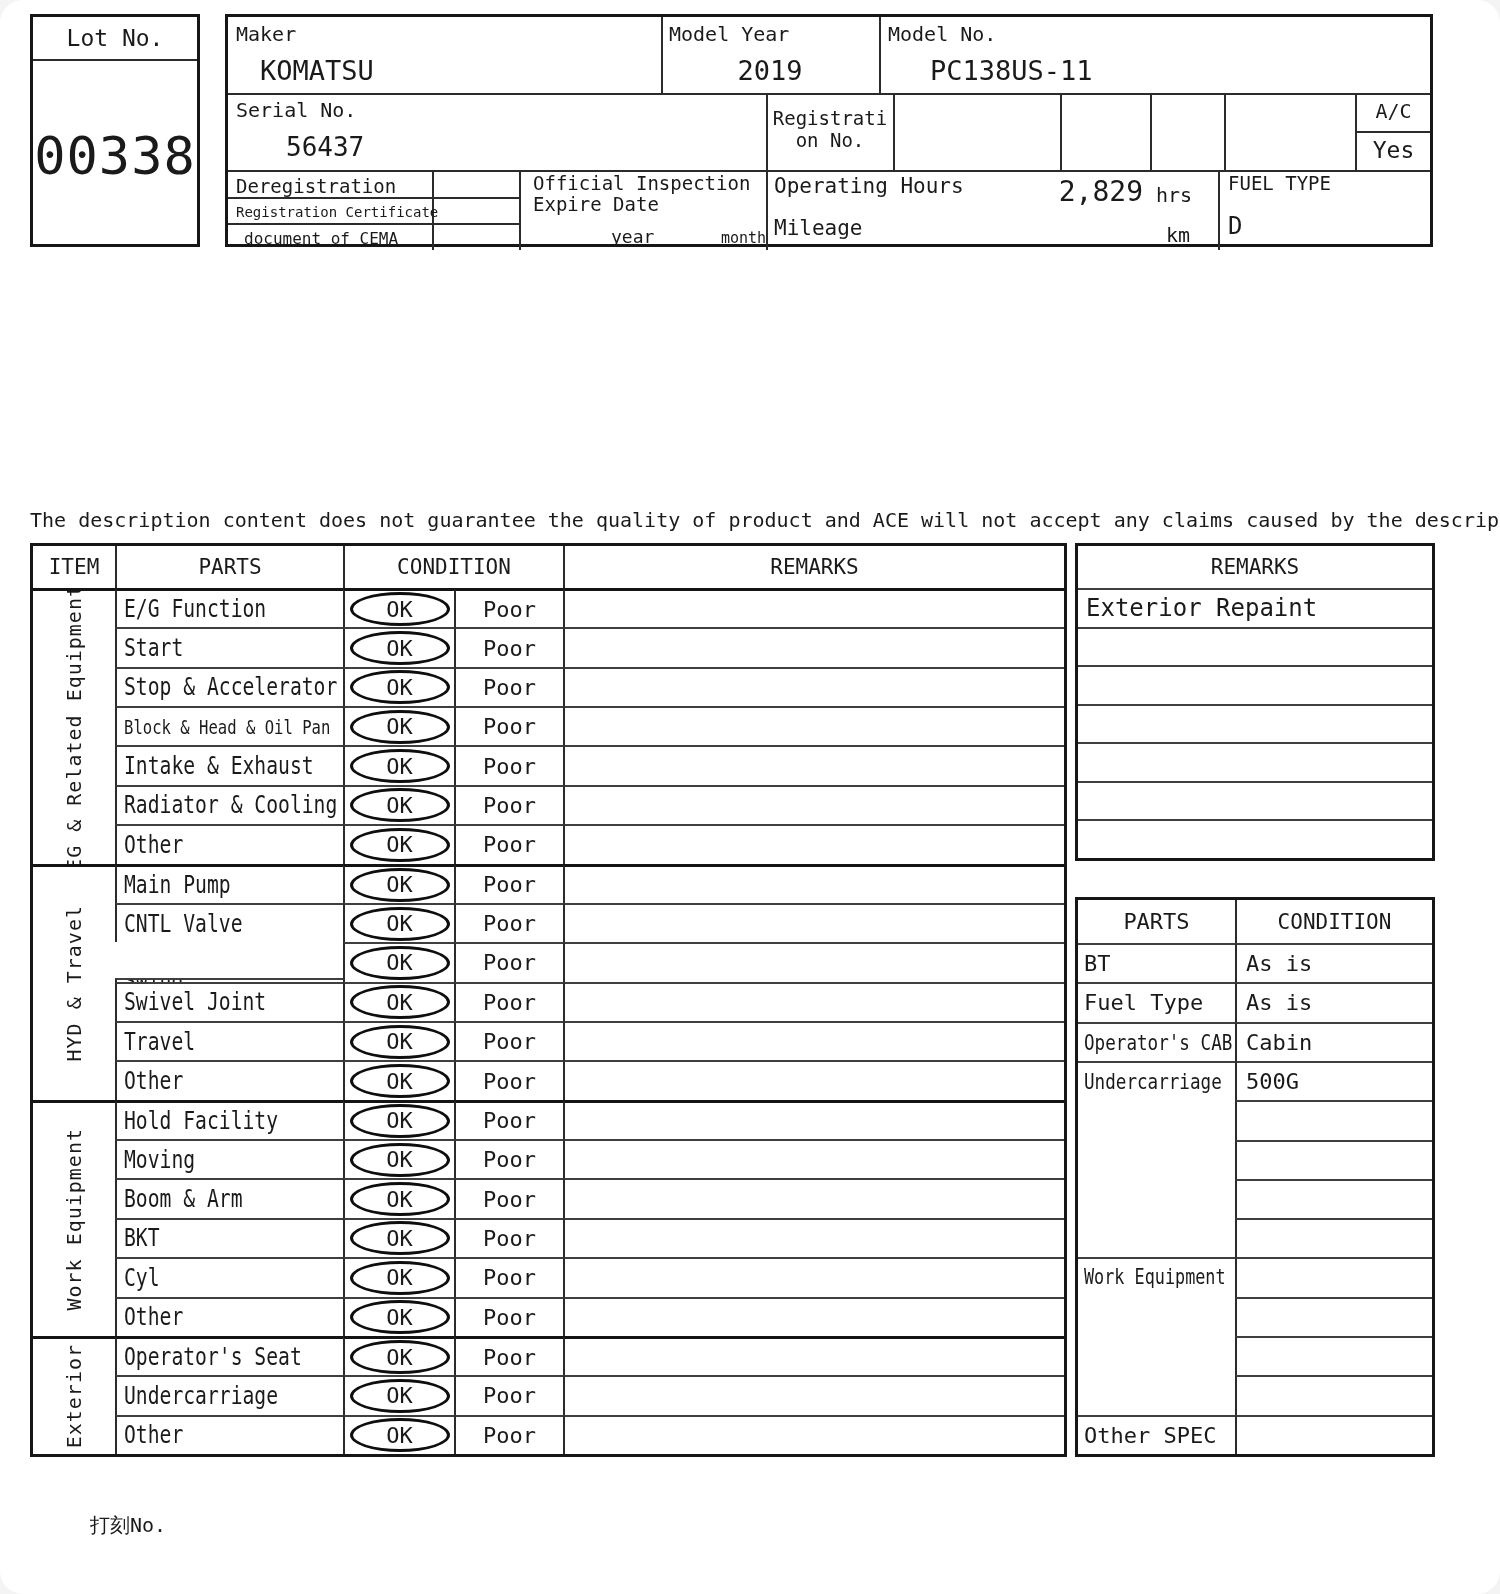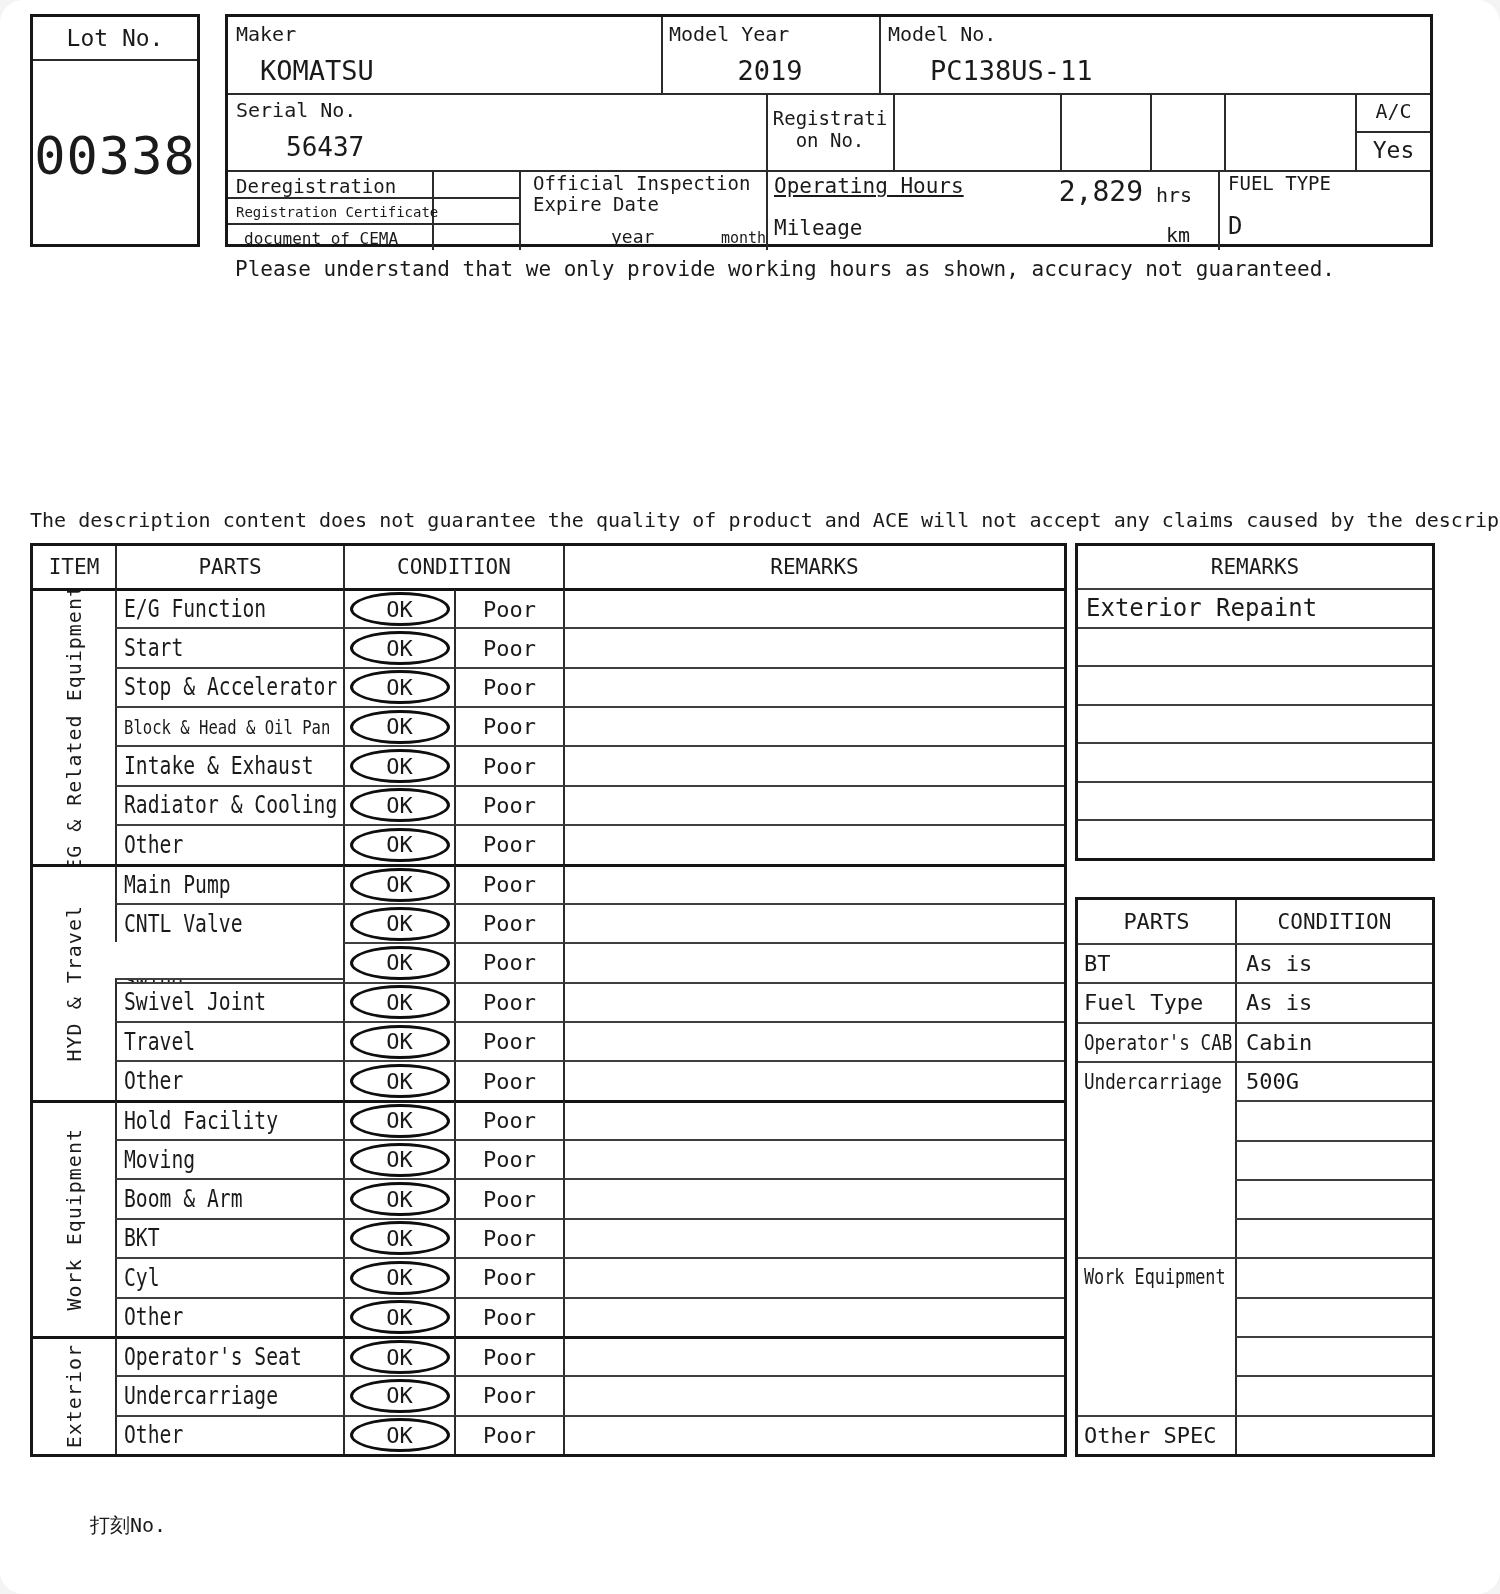--- a/index.html
+++ b/index.html
@@ -94,31 +94,30 @@
     <div class="t" style="left:543px;top:90px;width:118px;font-size:19px;line-height:22px;text-align:center;word-break:break-all;white-space:normal;">Registration No.</div>
     <div class="t ctr" style="left:1129px;top:82px;width:73px;font-size:20px;">A/C</div>
     <div class="t ctr" style="left:1129px;top:120px;width:73px;font-size:23px;">Yes</div>
 
     <div class="t" style="left:8px;top:158px;font-size:19px;">Deregistration</div>
     <div class="t" style="left:8px;top:187px;font-size:14px;">Registration Certificate</div>
     <div class="t" style="left:16px;top:212px;font-size:16px;">document of CEMA</div>
     <div class="t" style="left:305px;top:156px;width:235px;font-size:19px;line-height:21px;white-space:normal;">Official Inspection Expire Date</div>
     <div class="t" style="left:383px;top:209px;font-size:18px;">year</div>
     <div class="t" style="left:493px;top:212px;font-size:15px;">month</div>
-    <div class="t" style="left:546px;top:157px;font-size:21px;text-decoration:underline;">Operating Hours</div>
+    <div class="t" style="left:546px;top:157px;font-size:21px;">Operating Hours</div>
     <div class="t" style="left:760px;top:158px;width:155px;font-size:28px;text-align:right;">2,829</div>
     <div class="t" style="left:928px;top:166px;font-size:20px;">hrs</div>
     <div class="t" style="left:546px;top:199px;font-size:21px;">Mileage</div>
     <div class="t" style="left:760px;top:200px;width:155px;font-size:28px;text-align:right;"></div>
     <div class="t" style="left:938px;top:206px;font-size:20px;">km</div>
     <div class="t" style="left:1000px;top:155px;font-size:19px;">FUEL TYPE</div>
     <div class="t" style="left:1000px;top:195px;font-size:24px;">D</div>
   </div>
 
-  <div class="t" style="left:235px;top:257px;font-size:21px;">Please understand that we only provide working hours as shown, accuracy not guaranteed.</div>
   <div class="t" style="left:30px;top:508px;font-size:20px;">The description content does not guarantee the quality of product and ACE will not accept any claims caused by the descriptions.</div>
 
   <div class="gtable" id="ctab">
 
     <div class="c hc" style="grid-row:1;grid-column:1;">ITEM</div>
     <div class="c hc bl" style="grid-row:1;grid-column:2;">PARTS</div>
     <div class="c hc bl" style="grid-row:1;grid-column:3/5;">CONDITION</div>
     <div class="c hc bl" style="grid-row:1;grid-column:5;">REMARKS</div>
 
     <div class="c itemc gt" style="grid-row:2/9;">

